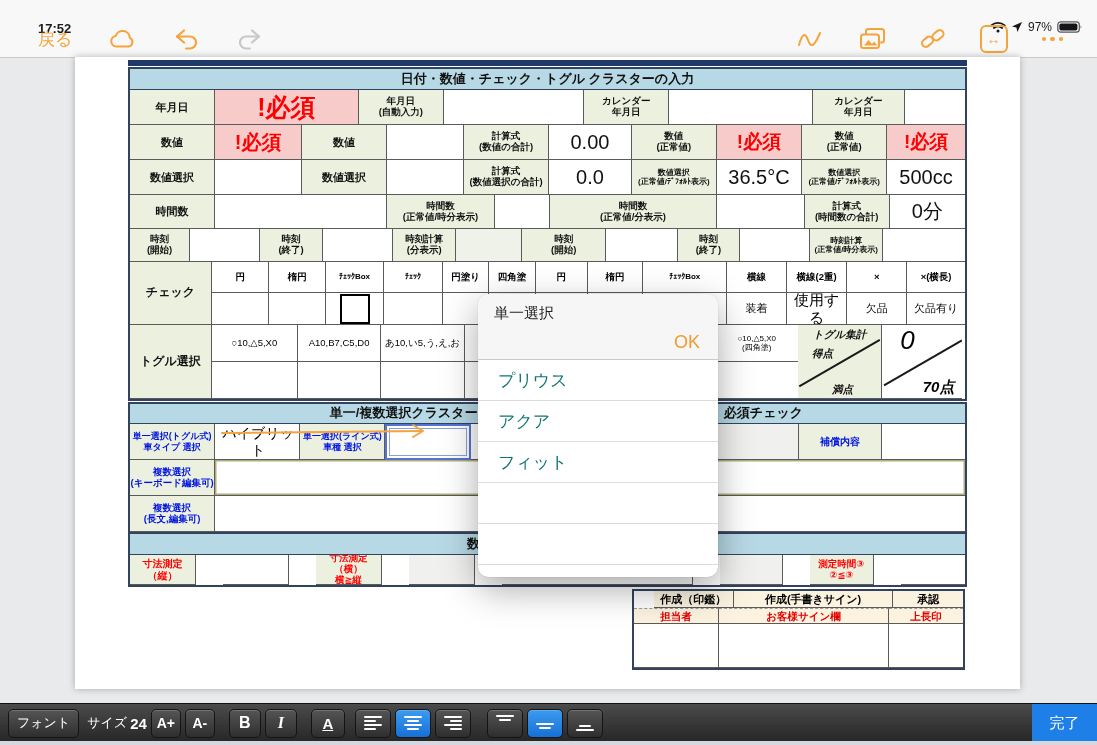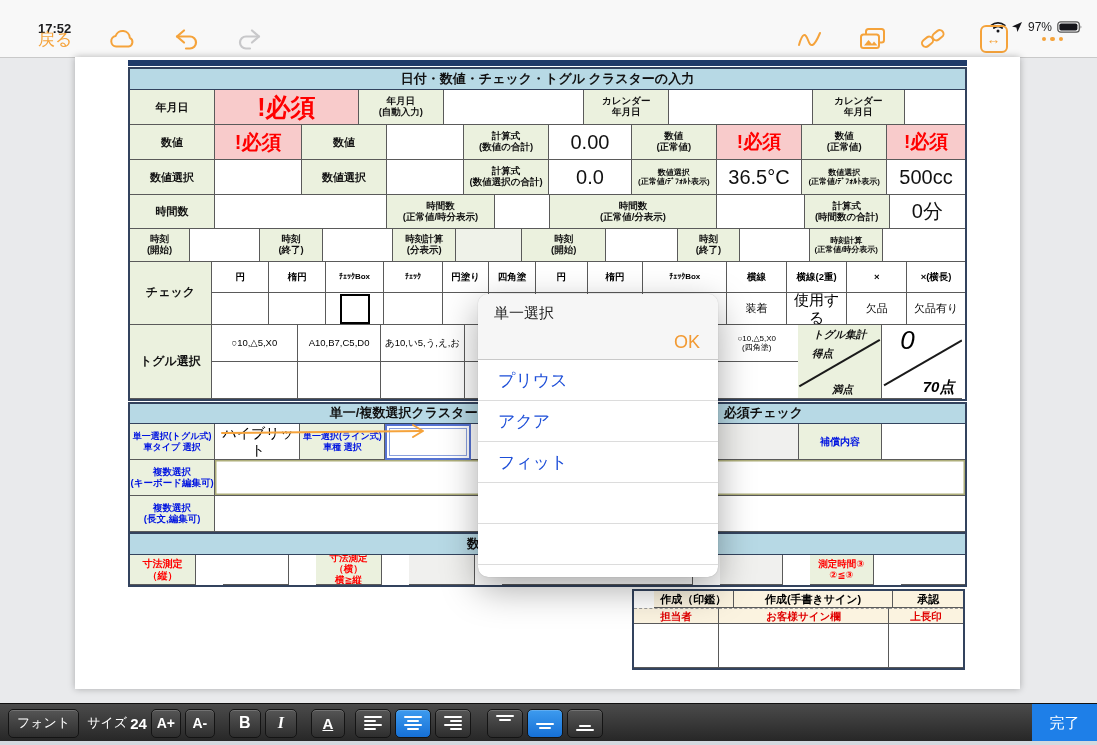--- a/index.html
+++ b/index.html
@@ -44,21 +44,21 @@
   .sel{box-shadow:inset 0 0 0 2px #fff, inset 0 0 0 3px #8AA0DE;border:2px solid #5673D2 !important;}
   .khaki{box-shadow:inset 0 0 0 1.5px #AEAE7A;}
   
   .sg-h{background:#FBF3E0;font-weight:bold;font-size:11px;}
   .sg-s{background:#FBF3E0;font-weight:bold;font-size:10.5px;color:#E00000;border-top:1px dashed #999 !important;}
   
   .popup{position:absolute;left:478px;top:294px;width:240px;height:283px;background:#fff;border-radius:10px;box-shadow:0 12px 36px rgba(0,0,0,.34),0 0 1px rgba(0,0,0,.3);overflow:hidden;z-index:10;}
   .pop-top{background:#F6F6F6;border-bottom:1px solid #C9C9C9;}
   .pop-title{padding:10px 16px 2px 16px;font-size:15px;color:#222;}
   .pop-ok{height:34px;display:flex;align-items:center;justify-content:flex-end;padding-right:18px;color:#F29A33;font-size:18px;cursor:pointer;}
-  .pop-item{height:40px;display:flex;align-items:center;padding-left:20px;font-size:17px;color:#1d4ed8;border-bottom:1px solid #DCDCDC;cursor:pointer;}
+  .pop-item{height:40px;display:flex;align-items:center;padding-left:20px;font-size:17px;color:#0f766e;border-bottom:1px solid #DCDCDC;cursor:pointer;}
   .pop-item.empty{cursor:default;}
   
   .arrow{position:absolute;left:215px;top:418px;z-index:5;}
   
   .botbar{position:absolute;left:0;top:703px;width:1097px;height:38px;background:linear-gradient(#4b4b4b,#262626);border-top:1px solid #111;display:flex;align-items:center;}
   .bbtn{height:27px;min-width:28px;margin-left:4px;border:1px solid #141414;border-radius:5px;background:linear-gradient(#555,#2e2e2e);color:#fff;display:flex;align-items:center;justify-content:center;font-size:14px;font-weight:bold;box-shadow:inset 0 1px 0 rgba(255,255,255,.18);cursor:pointer;}
   .bbtn.on{background:linear-gradient(#3D9BEF,#1670D6);}
   .sizelbl{color:#fff;font-size:13px;margin-left:8px;}
   .sizeval{color:#fff;font-size:15px;font-weight:bold;margin-left:3px;}
   .bars{display:flex;flex-direction:column;gap:2px;width:18px;}

